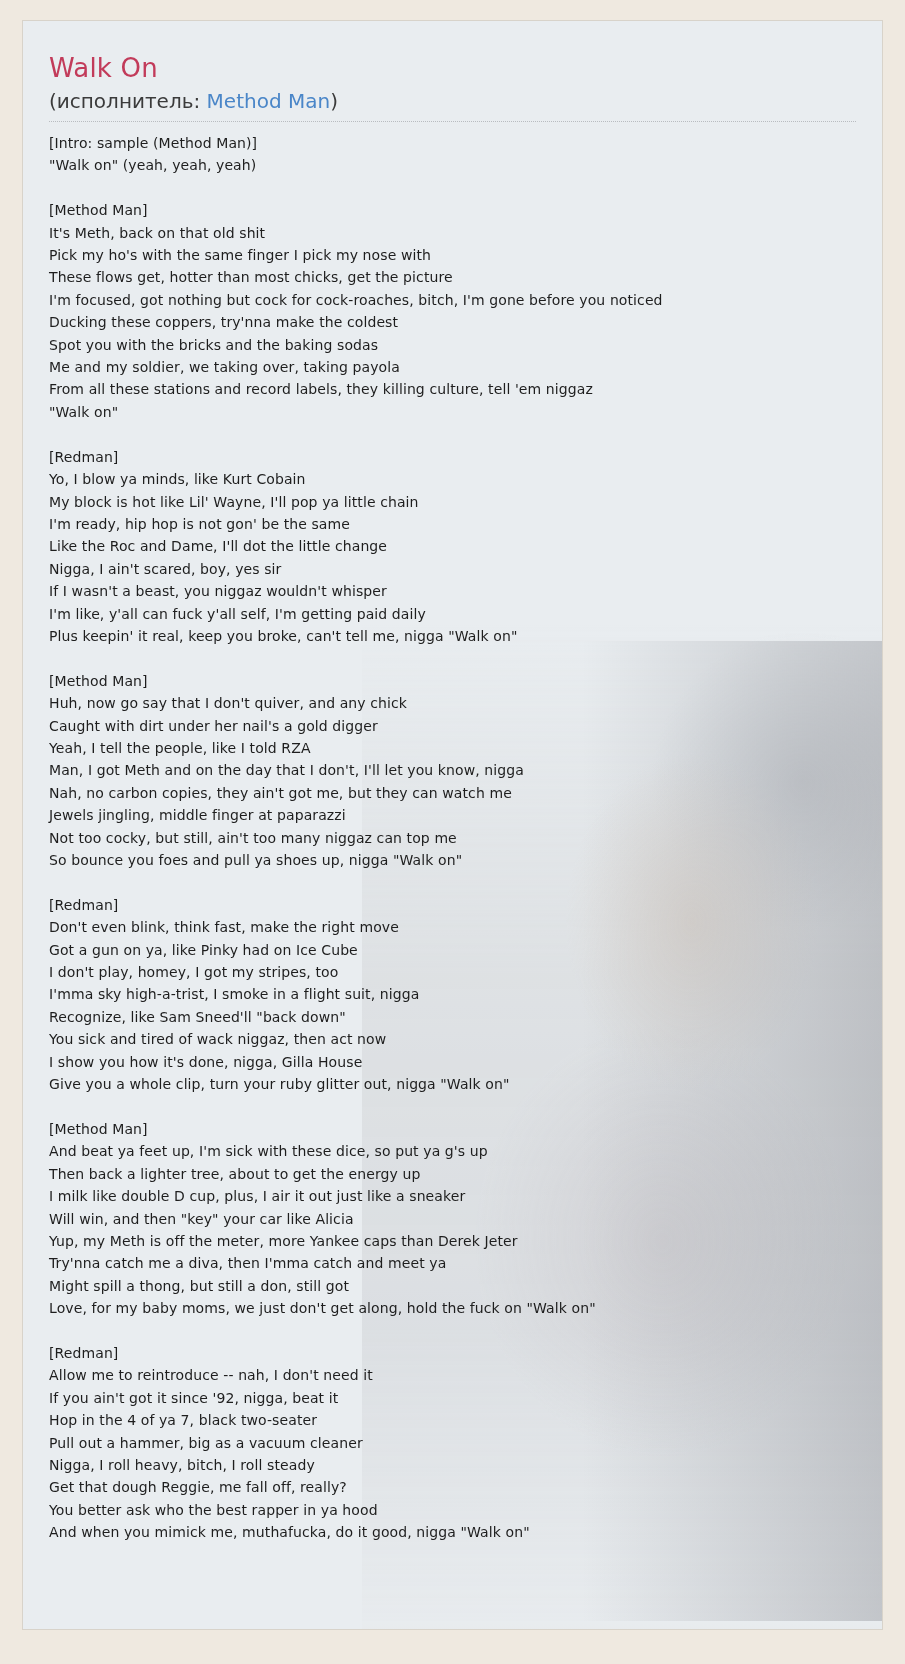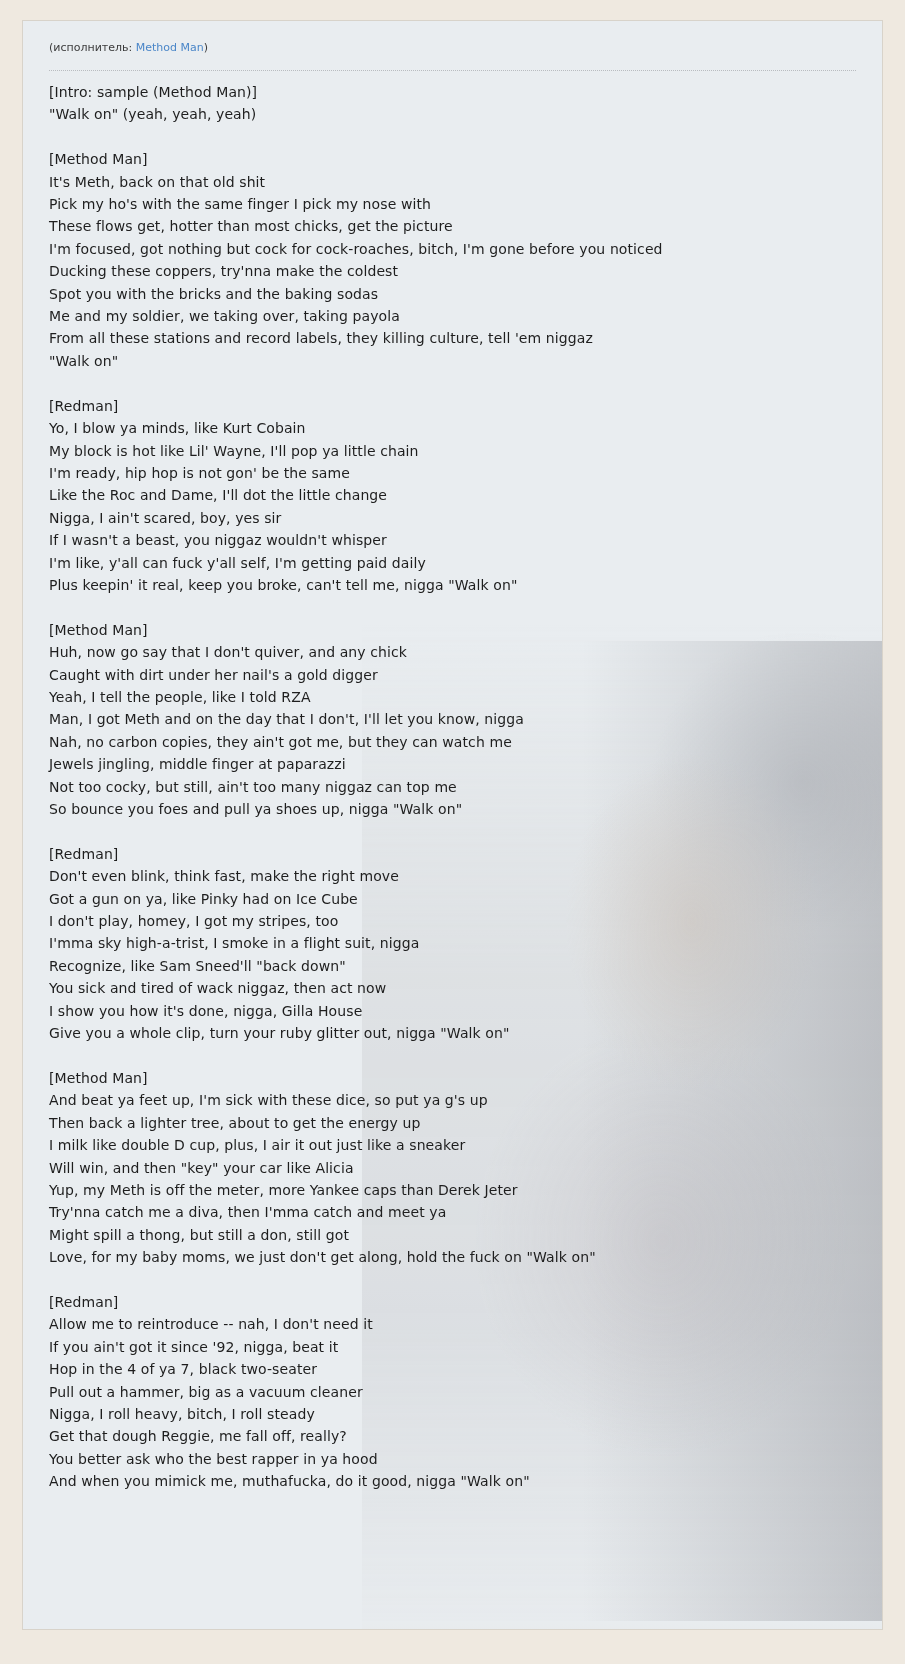--- a/index.html
+++ b/index.html
@@ -58,23 +58,23 @@
     padding: 0 26px;
   }
   h1.title {
     font-size: 26px;
     font-weight: normal;
     color: #c23b5a;
     margin: 12px 0 6px 0;
     letter-spacing: 0.2px;
   }
   .performer {
-    font-size: 11px;
+    font-size: 20px;
     color: #3b3b3b;
-    margin: 0 0 16px 0;
+    margin: 0 0 8px 0;
   }
   .performer a {
     color: #4a86c8;
     text-decoration: none;
   }
   .rule {
     border: none;
     border-top: 1px dotted #b9bcc0;
     margin: 6px 0 10px 0;
   }
@@ -88,20 +88,21 @@
   }
 </style>
 </head>
 <body>
 
 <div class="page">
   <div class="sheet">
     <div class="photo-bg"></div>
     <div class="photo-shade"></div>
     <div class="content">
+      <h1 class="title">Walk On</h1>
       <div class="performer"><span>(исполнитель: </span><a href="#">Method Man</a><span>)</span></div>
       <hr class="rule">
       <div class="lyrics">[Intro: sample (Method Man)]
 "Walk on" (yeah, yeah, yeah)
 
 [Method Man]
 It's Meth, back on that old shit
 Pick my ho's with the same finger I pick my nose with
 These flows get, hotter than most chicks, get the picture
 I'm focused, got nothing but cock for cock-roaches, bitch, I'm gone before you noticed

